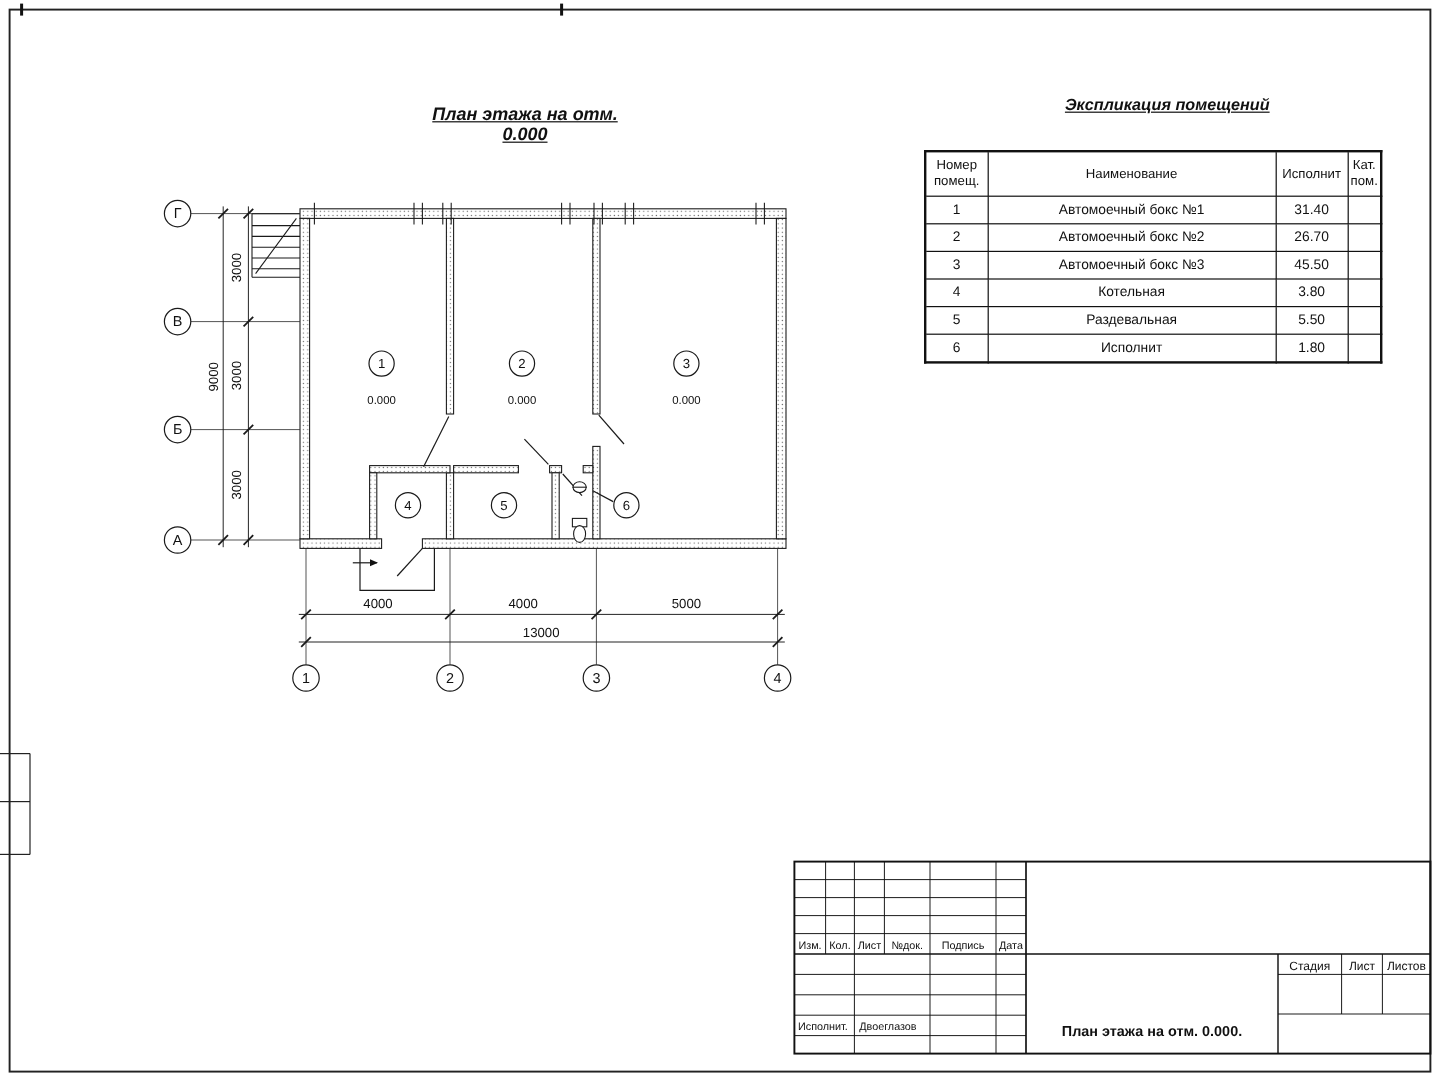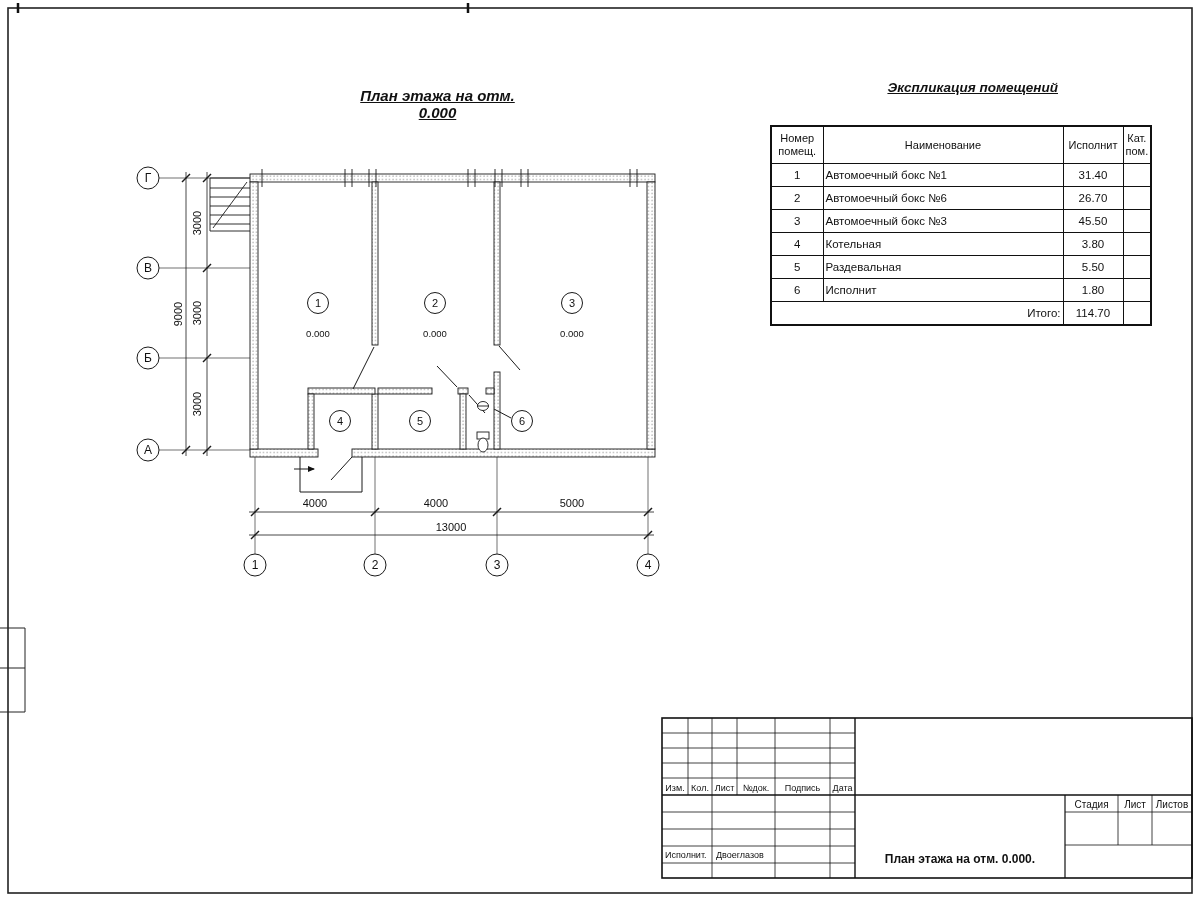--- a/index.html
+++ b/index.html
@@ -16,21 +16,21 @@
     font-size:13.5px;font-weight:bold;font-style:italic;text-decoration:underline;}
 
   table.schedule{position:absolute;left:770px;top:125px;border-collapse:collapse;
     table-layout:fixed;border:2px solid #111;}
   table.schedule th,table.schedule td{border:1px solid #111;padding:0 2px;
     font-size:11.5px;overflow:hidden;}
   table.schedule th{height:36px;font-weight:normal;font-size:11px;line-height:1.15;
     text-align:center;vertical-align:middle;}
   table.schedule td{height:22px;vertical-align:middle;}
   td.c{text-align:center;}
-  td.n{text-align:left;padding-left:4px;}
+  td.n{text-align:center;padding-left:4px;}
   td.total{text-align:right;padding-right:6px;}
 </style>
 </head>
 <body>
 
 <div class="page">
 
 <svg width="1200" height="900" viewBox="0 0 1200 900">
   <defs>
     <pattern id="stipple" width="3.5" height="3.5" patternUnits="userSpaceOnUse">
@@ -266,21 +266,21 @@
   </thead>
   <tbody>
     <tr>
       <td class="c">1</td>
       <td class="n">Автомоечный бокс №1</td>
       <td class="c">31.40</td>
       <td></td>
     </tr>
     <tr>
       <td class="c">2</td>
-      <td class="n">Автомоечный бокс №6</td>
+      <td class="n">Автомоечный бокс №2</td>
       <td class="c">26.70</td>
       <td></td>
     </tr>
     <tr>
       <td class="c">3</td>
       <td class="n">Автомоечный бокс №3</td>
       <td class="c">45.50</td>
       <td></td>
     </tr>
     <tr>
@@ -294,21 +294,16 @@
       <td class="n">Раздевальная</td>
       <td class="c">5.50</td>
       <td></td>
     </tr>
     <tr>
       <td class="c">6</td>
       <td class="n">Исполнит</td>
       <td class="c">1.80</td>
       <td></td>
     </tr>
-    <tr>
-      <td class="total" colspan="2">Итого:</td>
-      <td class="c">114.70</td>
-      <td></td>
-    </tr>
   </tbody>
 </table>
 
 </div>
 
 </body></html>

